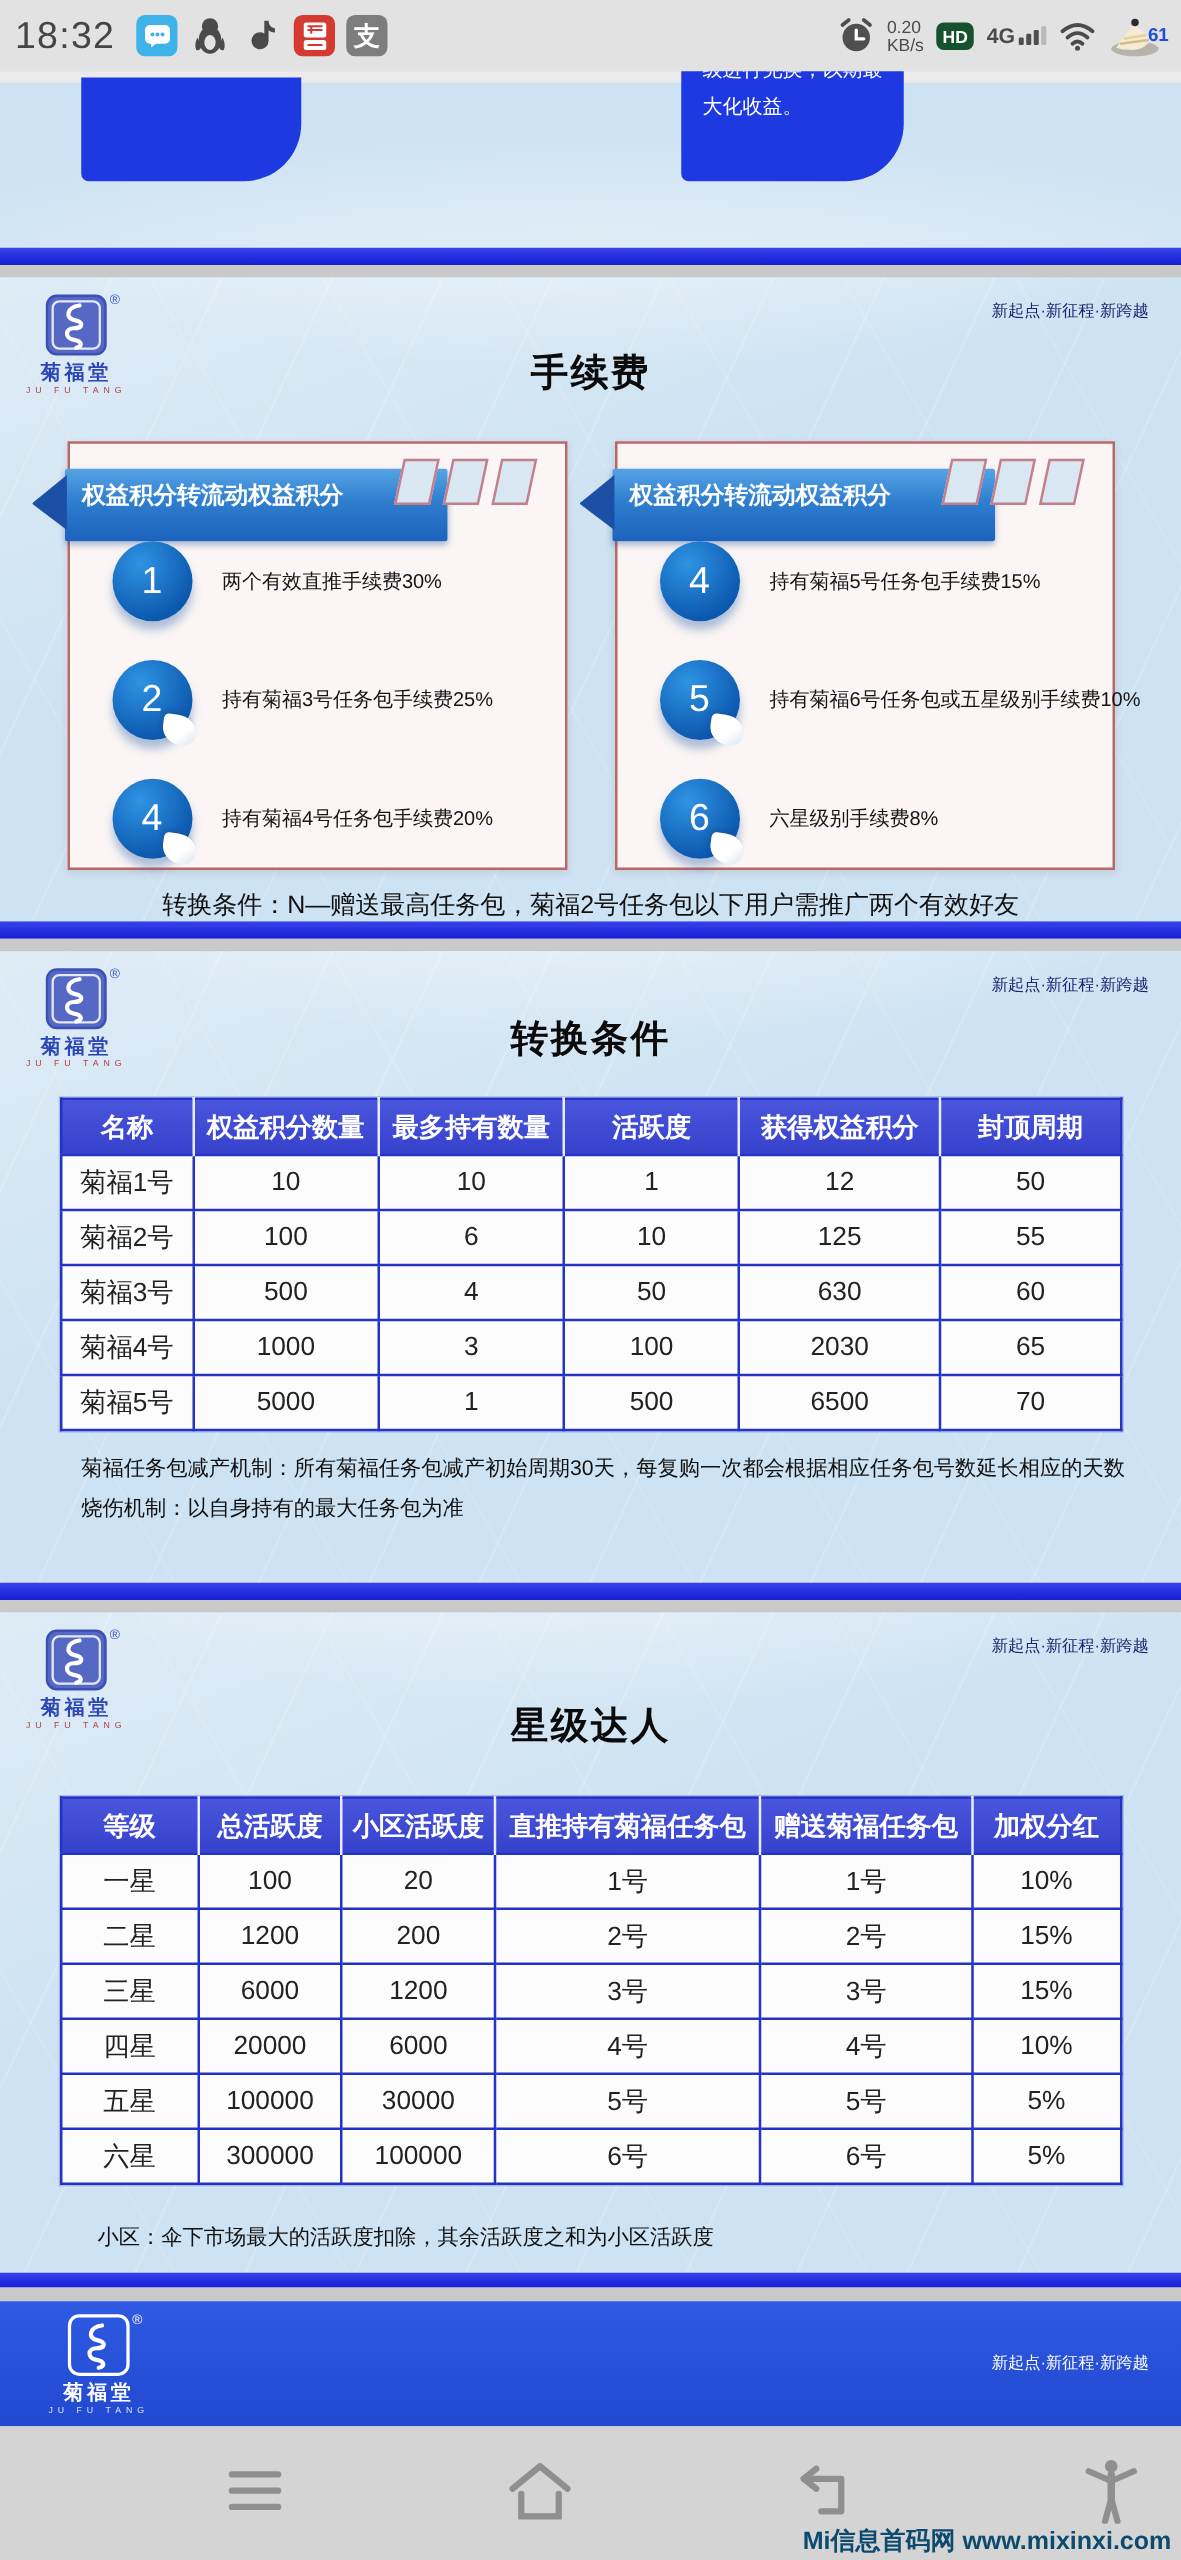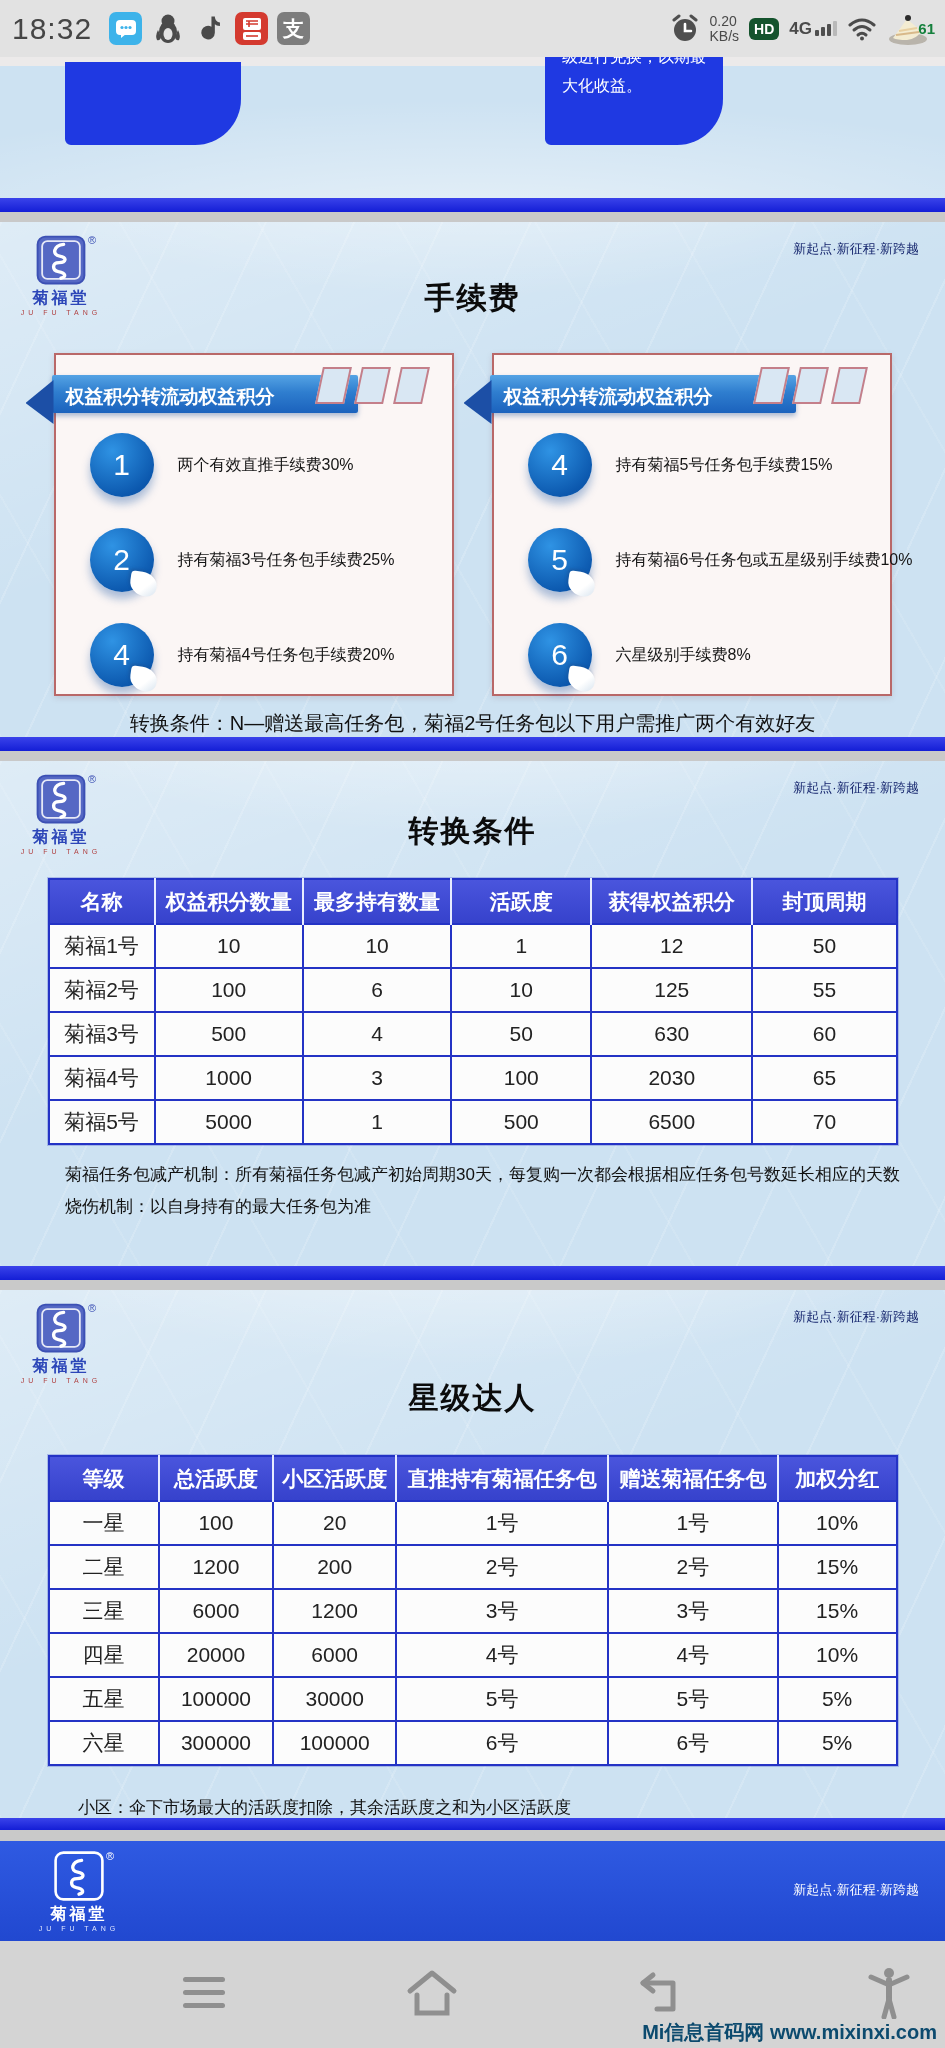--- a/index.html
+++ b/index.html
@@ -24,21 +24,21 @@
   .sb-right{ margin-left:auto; display:flex; align-items:center; gap:10px;}
   .speed{ font-size:14px; line-height:15px; color:#4a4a4a; text-align:left;}
   .hd-badge{ background:#14532d; color:#fff; font-weight:bold; font-size:14px; border-radius:6px; padding:3px 5px;}
   .net4g{ display:flex; align-items:flex-end; gap:3px; }
   .net4g .g{ font-size:17px; font-weight:bold; color:#4a4a4a; line-height:14px;}
   .bars{ display:flex; align-items:flex-end; gap:2px;}
   .bars i{ display:block; width:4px; background:#4f4f4f; border-radius:1px;}
   .bars i:nth-child(1){height:6px;} .bars i:nth-child(2){height:9px;}
   .bars i:nth-child(3){height:12px;} .bars i:nth-child(4){height:15px; background:#b9b9b9;}
   .battery-cake{ position:relative; width:46px; height:36px;}
-  .battery-cake .lvl{ position:absolute; right:-2px; top:9px; font-size:15px; font-weight:bold; color:#15803d;}
+  .battery-cake .lvl{ position:absolute; right:-2px; top:9px; font-size:15px; font-weight:bold; color:#1d4ed8;}
 
   
   .bar-blue{ height:14px; background:linear-gradient(180deg,#3a43ea,#141ed6); }
   .bar-blue.sm{ height:12px; }
   .strip-gray{ height:10px; background:#c9c9c9; }
   .strip-gray.sm{ height:11px; }
 
   .section{
     position:relative;
     background:
@@ -57,42 +57,42 @@
 
   .logo-block{ position:absolute; top:12px; left:18px; width:86px; text-align:center; z-index:3;}
   .logo-reg{ font-size:11px; color:#3c50b4; vertical-align:top; }
   .logo-name{ font-size:16px; font-weight:bold; color:#2c46b8; letter-spacing:3px; margin-top:2px;}
   .logo-sub{ font-size:7px; color:#b04040; letter-spacing:4px; }
   .tagline{ position:absolute; top:18px; right:26px; font-size:13px; font-weight:normal; color:#16266e; z-index:3;}
 
   .sec-title{ text-align:center; font-size:30px; font-weight:bold; color:#0b0b0b; letter-spacing:2px; position:relative; z-index:2;}
   .sec1 .sec-title{ margin-top:56px; }
   .sec2 .sec-title{ margin-top:50px; }
-  .sec3 .sec-title{ margin-top:88px;text-align:center; }
+  .sec3 .sec-title{ margin-top:70px;text-align:center; }
 
   
   .hero{ height:141px; position:relative; overflow:hidden;
     background:
       radial-gradient(120% 150% at 50% 120%, rgba(255,255,255,.5), rgba(255,255,255,0) 60%),
       #cde2f2;
   }
   .hero .white-strip{ height:9px; background:#eceaea; }
   .hero-box{ position:absolute; background:#1f39e2; border-radius:0 0 46px 6px; overflow:hidden;}
   .hero-box.left{ left:65px; top:5px; width:176px; height:83px;}
   .hero-box.right{ left:545px; top:-4px; width:178px; height:92px;}
   .hero-text{ margin-top:-11px; padding-left:17px; color:#fff; font-size:16px; line-height:29px;}
 
   
   .cards-row{ display:flex; justify-content:center; gap:38px; margin-top:34px; position:relative; z-index:2;}
   .fee-card{
     position:relative; width:400px; height:343px;
     background:#fbf6f5; border:2px solid #b96868; box-shadow:0 2px 6px rgba(120,60,60,.15);
   }
   .ribbon{
-    position:absolute; left:-4px; top:20px; width:306px; height:38px;
+    position:absolute; left:-4px; top:20px; width:306px; height:58px;
     background:linear-gradient(180deg,#55a3e4 0%, #2f7ecf 45%, #1b62bd 100%);
     color:#fff; font-size:19px; font-weight:bold; line-height:43px; padding-left:14px;
     border-radius:2px; box-shadow:0 3px 5px rgba(20,70,140,.35);
   }
   .ribbon::before{
     content:''; position:absolute; left:-26px; top:5px; width:28px; height:44px;
     background:#1c4fa6; clip-path:polygon(100% 0,100% 100%,0 52%);
   }
   .deco-squares{ position:absolute; top:12px; right:26px; display:flex; gap:10px;}
   .deco-squares i{ display:block; width:29px; height:37px; background:#d9e7f3; border:2px solid #c47f8a; transform:skewX(-12deg);}

